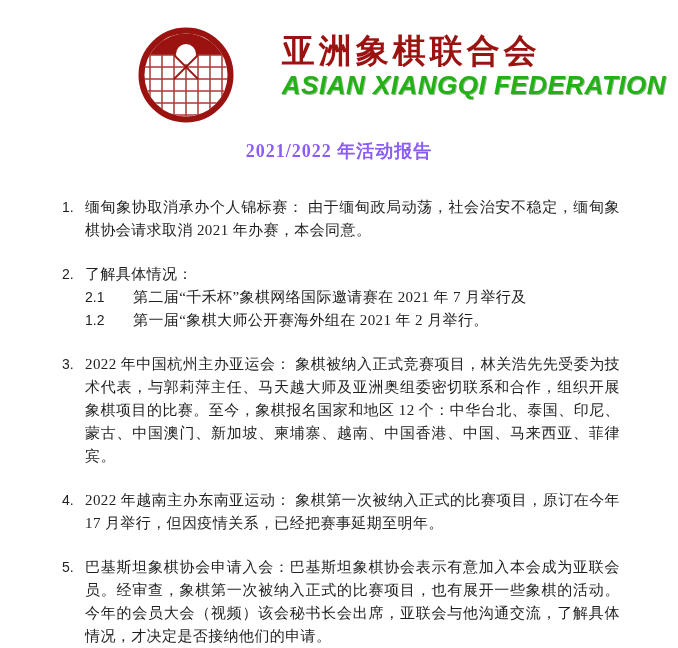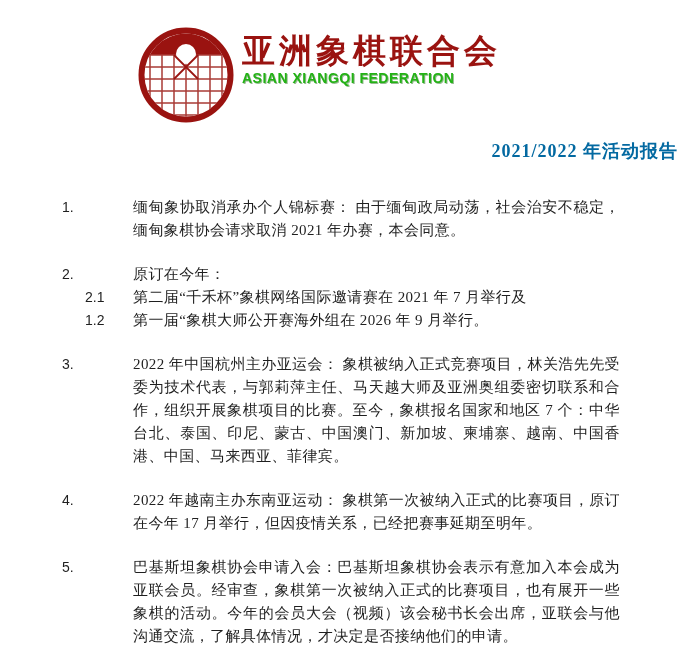--- a/index.html
+++ b/index.html
@@ -16,73 +16,74 @@
     font-family: "Liberation Serif", serif;
     color: var(--ink);
   }
   .page { width: 678px; height: 648px; position: relative; }
 
   
   .letterhead {
     display: flex;
     align-items: flex-start;
     margin: 27px 12px 0 138px;
-    gap: 8px;
+    gap: 2px;
+    justify-content: space-between;
   }
   .logo-wrap { width: 96px; height: 96px; flex: 0 0 auto; }
   .head-text { padding-top: 6px; }
   .org-cn {
     color: var(--brand-red);
     font-size: 33px;
     font-weight: 700;
     letter-spacing: 4px;
     line-height: 1.1;
     white-space: nowrap;
     font-family: "Liberation Serif", serif;
   }
   .org-en {
     color: var(--brand-green);
     font-family: "Liberation Sans", sans-serif;
+    font-style: italic;
     font-weight: 800;
-    font-size: 14px;
+    font-size: 26px;
     letter-spacing: 0.5px;
     margin-top: 1px;
     white-space: nowrap;
     text-shadow: 1px 1px 0 rgba(18,100,8,0.45);
   }
 
   
   .doc-title {
-    text-align: right;
+    text-align: center;
     font-weight: 700;
     font-size: 18px;
     margin-top: 16px;
     letter-spacing: 1px;
-    color: #0369a1;
+    color: #8b5cf6;
   }
 
   
   .items {
     margin: 33px 58px 0 62px;
     font-size: 15px;
     line-height: 23px;
   }
   .item { display: flex; }
   .item + .item { margin-top: 21px; }
   .item-number {
     flex: 0 0 23px;
     font-family: "Liberation Sans", sans-serif;
     font-size: 14px;
   }
   .item-body { flex: 1; }
   .item-text {
     display: block;
     text-align: justify;
     letter-spacing: 0.4px;
-    margin-left: 48px;
   }
   .subitem { display: flex; justify-content: space-between; }
   .subitem-number {
     flex: 0 0 27px;
     font-family: "Liberation Sans", sans-serif;
     font-size: 14px;
   }
   .subitem-text { flex: 1; letter-spacing: 0.4px; margin-left: 21px; }
 
   .logo-grid-line { stroke: #a83a34; stroke-width: 1.5; }
@@ -142,39 +143,39 @@
     <div class="item-number">1.</div>
     <div class="item-body">
       <span class="item-text">缅甸象协取消承办个人锦标赛： 由于缅甸政局动荡，社会治安不稳定，缅甸象棋协会请求取消 2021 年办赛，本会同意。</span>
       <div class="subitems"></div>
     </div>
   </div>
 
   <div class="item">
     <div class="item-number">2.</div>
     <div class="item-body">
-      <span class="item-text">原订在今年：</span>
+      <span class="item-text">了解具体情况：</span>
       <div class="subitems">
   <div class="subitem">
     <span class="subitem-number">2.1</span>
     <span class="subitem-text">第二届“千禾杯”象棋网络国际邀请赛在 2021 年 7 月举行及</span>
   </div>
 
   <div class="subitem">
     <span class="subitem-number">1.2</span>
-    <span class="subitem-text">第一届“象棋大师公开赛海外组在 2026 年 9 月举行。</span>
+    <span class="subitem-text">第一届“象棋大师公开赛海外组在 2021 年 2 月举行。</span>
   </div>
 </div>
     </div>
   </div>
 
   <div class="item">
     <div class="item-number">3.</div>
     <div class="item-body">
-      <span class="item-text">2022 年中国杭州主办亚运会： 象棋被纳入正式竞赛项目，林关浩先先受委为技术代表，与郭莉萍主任、马天越大师及亚洲奥组委密切联系和合作，组织开展象棋项目的比赛。至今，象棋报名国家和地区 7 个：中华台北、泰国、印尼、蒙古、中国澳门、新加坡、柬埔寨、越南、中国香港、中国、马来西亚、菲律宾。</span>
+      <span class="item-text">2022 年中国杭州主办亚运会： 象棋被纳入正式竞赛项目，林关浩先先受委为技术代表，与郭莉萍主任、马天越大师及亚洲奥组委密切联系和合作，组织开展象棋项目的比赛。至今，象棋报名国家和地区 12 个：中华台北、泰国、印尼、蒙古、中国澳门、新加坡、柬埔寨、越南、中国香港、中国、马来西亚、菲律宾。</span>
       <div class="subitems"></div>
     </div>
   </div>
 
   <div class="item">
     <div class="item-number">4.</div>
     <div class="item-body">
       <span class="item-text">2022 年越南主办东南亚运动： 象棋第一次被纳入正式的比赛项目，原订在今年 17 月举行，但因疫情关系，已经把赛事延期至明年。</span>
       <div class="subitems"></div>
     </div>

